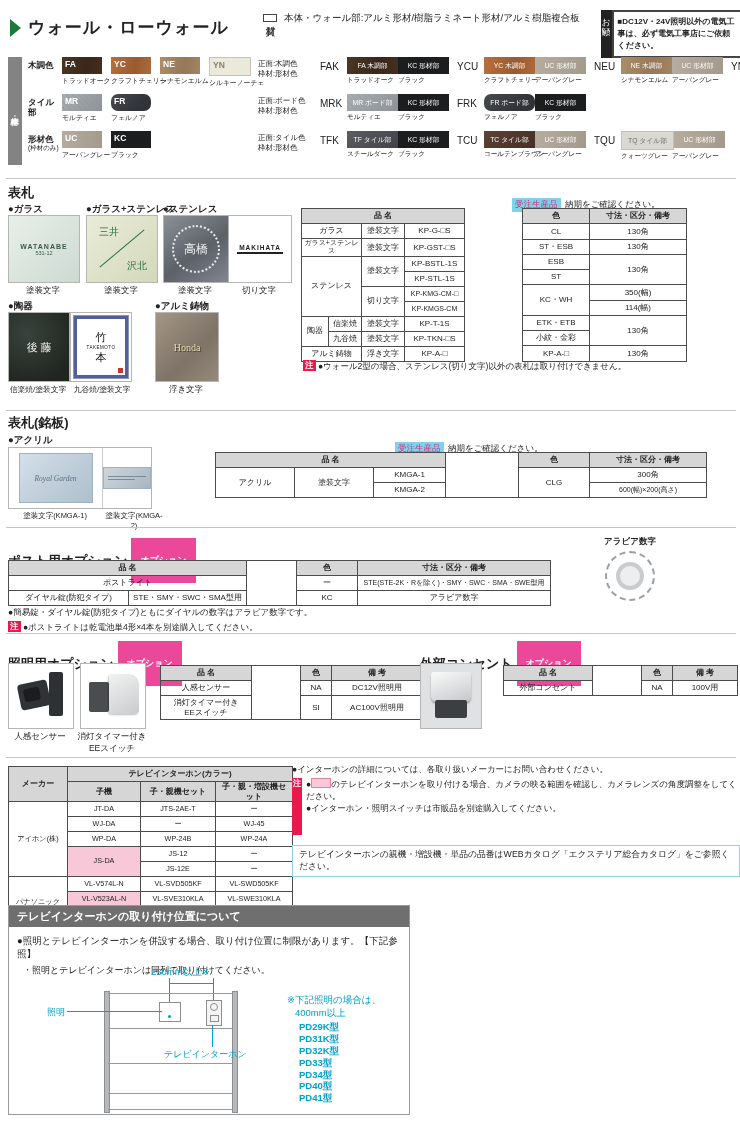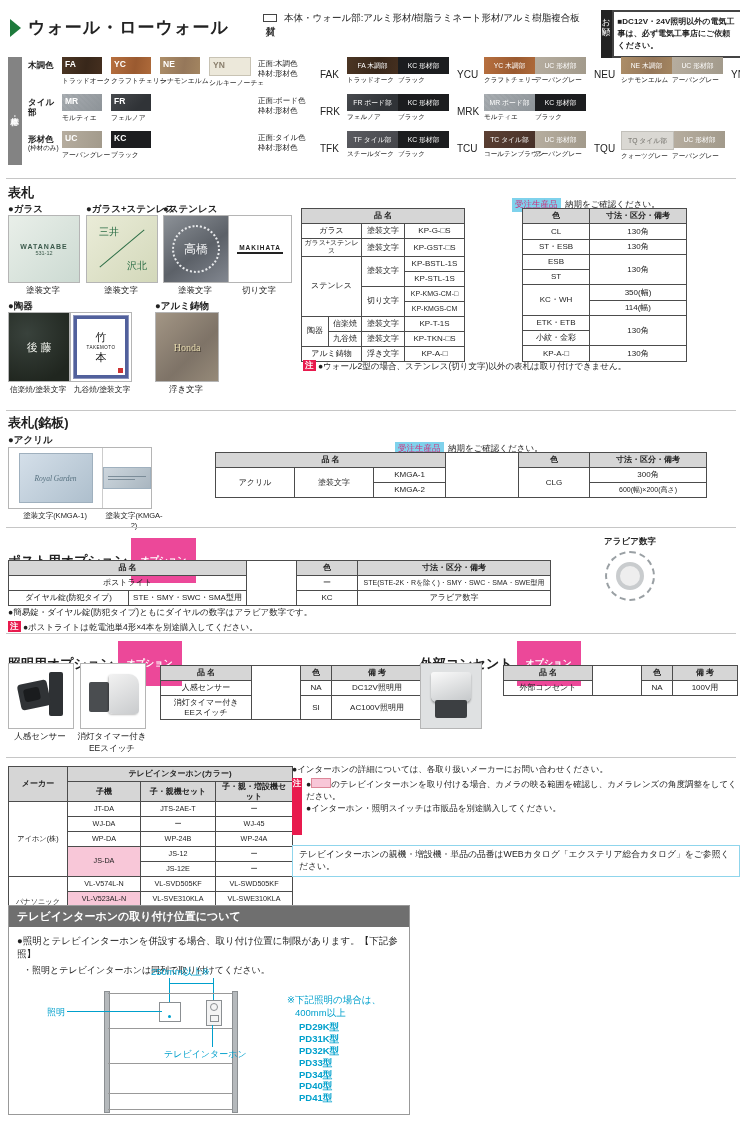--- a/index.html
+++ b/index.html
@@ -25,30 +25,30 @@
   .swb{width:49px;}
   .swbox{width:40px;height:17px;position:relative;color:#fff;}
   .swcode{font-size:8.5px;font-weight:bold;position:absolute;left:3px;top:2px;}
   .swname{font-size:6.8px;margin-top:2px;white-space:nowrap;}
   .c-fa{background:linear-gradient(100deg,#4c3624,#38271a 60%,#452f1f);}
   .c-yc{background:linear-gradient(100deg,#b8703f,#9a5a30 60%,#ae6a3a);}
   .c-ne{background:linear-gradient(100deg,#ad8e68,#95775a 60%,#a38560);}
   .c-yn{background:#ece8da;border:1px solid #c8c3b4;color:#897e6c;}
   .c-yn .swcode{color:#897e6c;}
   .c-mr{background:linear-gradient(135deg,#a6abafcc,#8d9398),repeating-linear-gradient(45deg,#b7bcc0 0 2px,#969ca1 2px 4px);}
-  .c-fr{background:linear-gradient(135deg,#474a4e,#303337 70%);}
+  .c-fr{background:linear-gradient(135deg,#474a4e,#303337 70%);border-radius:7px;}
   .c-uc{background:linear-gradient(100deg,#b6ad9f,#a29a8b);}
   .c-kc{background:#1c1d1f;}
   .c-tf{background:linear-gradient(135deg,#5b5c61,#434449);}
   .c-tc{background:linear-gradient(135deg,#5d4134,#452f27);}
   .c-tq{background:#dad8d3;border:1px solid #c2c0ba;color:#6e6c66;}
   .cmblabel{width:54px;font-size:7.5px;line-height:1.35;padding-top:2px;}
   .cmblabel span{display:block;}
   .cmb{display:flex;margin-left:8px;}
-  .cmbcode{font-size:10px;padding-top:4px;width:27px;margin-top:8px;}
+  .cmbcode{font-size:10px;padding-top:4px;width:27px;}
   .half{width:51px;height:17px;font-size:6.8px;color:#fff;display:flex;align-items:center;justify-content:center;white-space:nowrap;}
   .half.dark{color:#6e6c66;}
   .cmbnames{display:flex;font-size:6.6px;margin-top:2px;}
   .cmbnames span{width:51px;white-space:nowrap;}
   
   .stitle{font-size:13px;font-weight:bold;}
   .cat{font-size:9.5px;font-weight:bold;}
   .badge-opt{display:inline-block;background:#ec4899;color:#fff;font-size:9px;font-weight:bold;padding:16px 9px;margin-left:4px;vertical-align:2px;}
   .badge-order{display:inline-block;background:#7fd2ec;color:#cf2f7b;font-size:8.5px;padding:1px 3px;}
   .ordnote{font-size:8.5px;}
@@ -184,41 +184,41 @@
         </div>
         <div class="swname">フェルノア</div>
       </div>
     <div class="swb"></div>
       <div class="swb"></div>
     <div class="cmblabel">
         <span>正面:ボード色</span>
         <span>枠材:形材色</span>
       </div>
     <div class="cmb">
+        <span class="cmbcode">MRK</span>
+        <div>
+          <div style="display:flex">
+            <div class="half c-mr">MR ボード部</div>
+            <div class="half c-kc">KC 形材部</div>
+          </div>
+          <div class="cmbnames">
+            <span>モルティエ</span>
+            <span>ブラック</span>
+          </div>
+        </div>
+      </div>
+    <div class="cmb">
         <span class="cmbcode">FRK</span>
         <div>
           <div style="display:flex">
             <div class="half c-fr">FR ボード部</div>
             <div class="half c-kc">KC 形材部</div>
           </div>
           <div class="cmbnames">
             <span>フェルノア</span>
-            <span>ブラック</span>
-          </div>
-        </div>
-      </div>
-    <div class="cmb">
-        <span class="cmbcode">MRK</span>
-        <div>
-          <div style="display:flex">
-            <div class="half c-mr">MR ボード部</div>
-            <div class="half c-kc">KC 形材部</div>
-          </div>
-          <div class="cmbnames">
-            <span>モルティエ</span>
             <span>ブラック</span>
           </div>
         </div>
       </div>
   </div>
 
   <div class="crow" style="top:131px">
     <div class="grp"><span>形材色</span><span class="sm">(枠材のみ)</span></div>
     <div class="swb">
         <div class="swbox c-uc">

